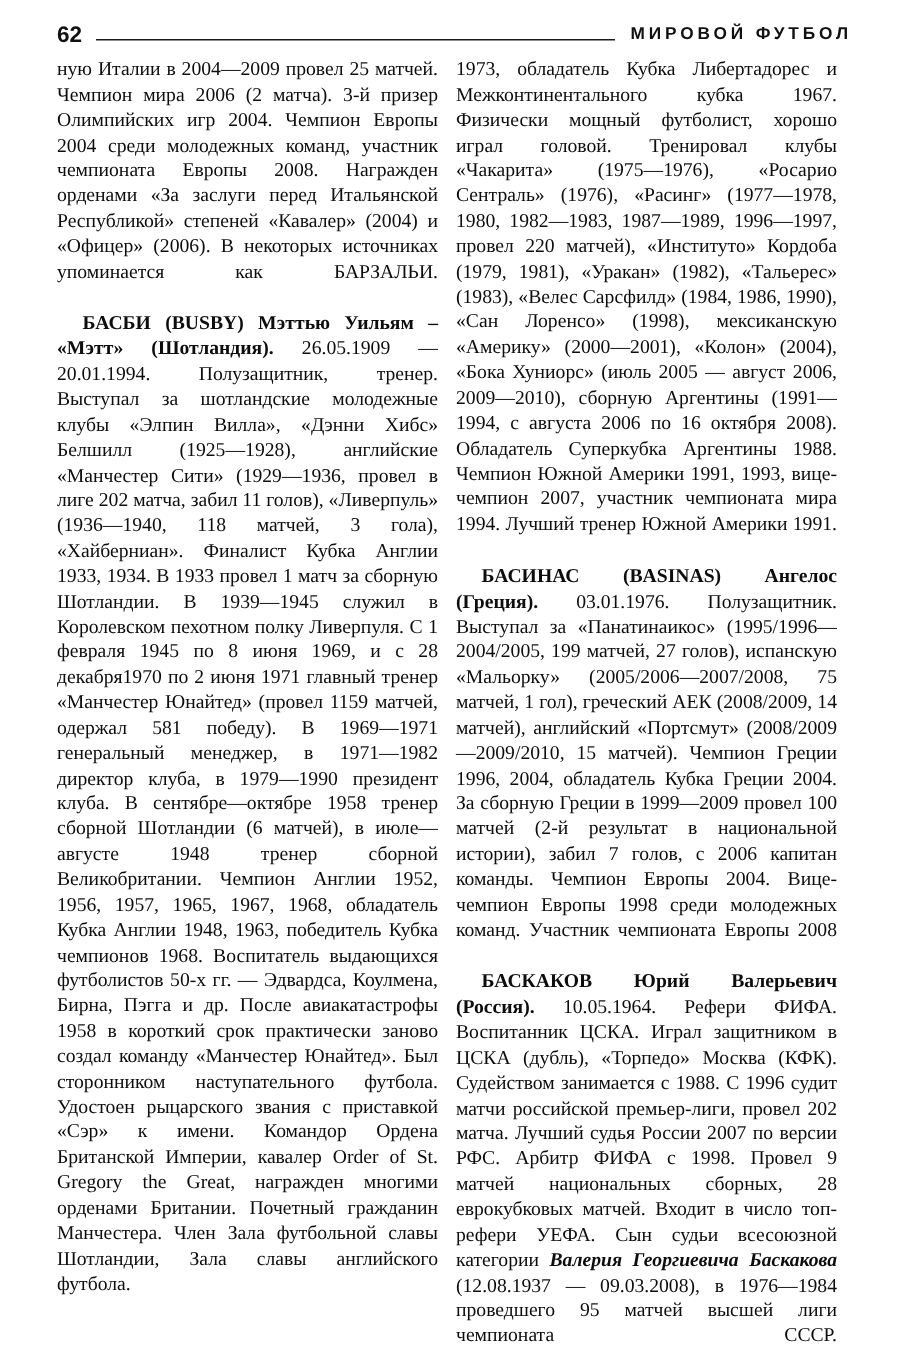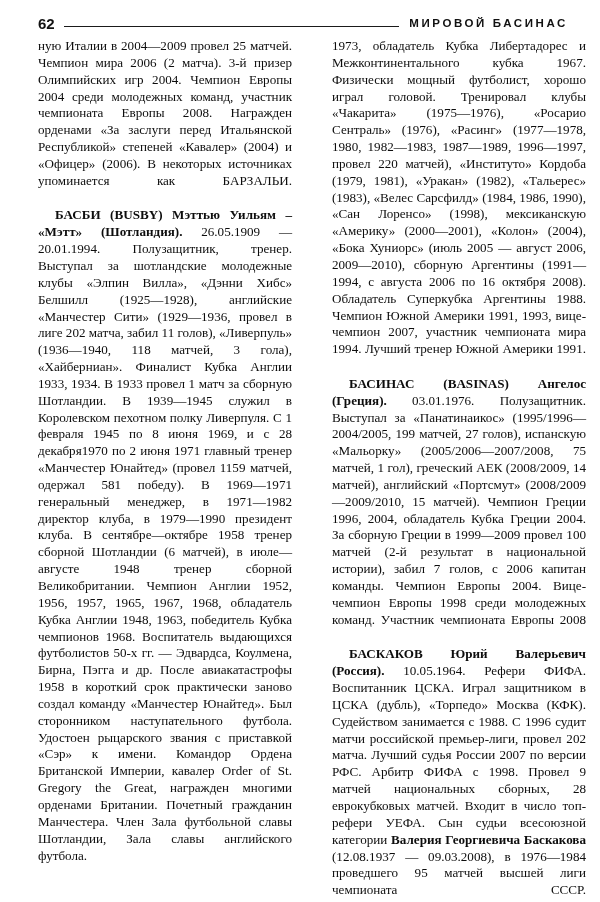--- a/index.html
+++ b/index.html
@@ -63,21 +63,21 @@
   }
 
   
   .columns {
     position: absolute;
     top: 38px;
     left: 38px;
     width: 530px;
     height: 858px;
     display: flex;
-    gap: 40px;
+    gap: 12px;
   }
   .col {
     width: 254px;
     flex: 0 0 254px;
   }
   .col p {
     margin: 0;
     font-size: 13.1px;
     line-height: 16.85px;
     text-align: justify;
@@ -90,37 +90,38 @@
   }
   p.entry-spaced {
     text-indent: 17px;
     margin-top: 1px;
   }
   .hw {
     font-weight: bold;
   }
   .bold {
     font-weight: bold;
+    font-style: italic;
   }
   
   .col p::after {
     content: "";
     display: inline-block;
     width: 100%;
   }
 </style>
 </head>
 <body>
 
 <div class="page">
 
   <div class="running-head">
     <div class="folio">62</div>
     <div class="head-rule"></div>
-    <div class="head-title">МИРОВОЙ БАСИНАС</div>
+    <div class="head-title">МИРОВОЙ ФУТБОЛ</div>
   </div>
 
   <div class="columns">
 
     <div class="col">
 
       <p class="cont"><span>ную Италии в 2004—2009 провел 25 матчей. Чемпион мира 2006 (2 матча). 3-й призер Олимпийских игр 2004. Чемпион Европы 2004 среди молодежных команд, участник чемпионата Европы 2008. Награжден орденами «За заслуги перед Итальянской Республикой» степеней «Кавалер» (2004) и «Офицер» (2006). В некоторых источниках упоминается как БАРЗАЛЬИ.</span></p>
 
       <p class="entry-spaced"><span class="hw">БАСБИ (BUSBY) Мэттью Уильям – «Мэтт» (Шотландия).</span><span> 26.05.1909 — 20.01.1994. Полузащитник, тренер. Выступал за шотландские молодежные клубы «Элпин Вилла», «Дэнни Хибс» Белшилл (1925—1928), английские «Манчестер Сити» (1929—1936, провел в лиге 202 матча, забил 11 голов), «Ливерпуль» (1936—1940, 118 матчей, 3 гола), «Хайберниан». Финалист Кубка Англии 1933, 1934. В 1933 провел 1 матч за сборную Шотландии. В 1939—1945 служил в Королевском пехотном полку Ливерпуля. С 1 февраля 1945 по 8 июня 1969, и с 28 декабря1970 по 2 июня 1971 главный тренер «Манчестер Юнайтед» (провел 1159 матчей, одержал 581 победу). В 1969—1971 генеральный менеджер, в 1971—1982 директор клуба, в 1979—1990 президент клуба. В сентябре—октябре 1958 тренер сборной Шотландии (6 матчей), в июле—августе 1948 тренер сборной Великобритании. Чемпион Англии 1952, 1956, 1957, 1965, 1967, 1968, обладатель Кубка Англии 1948, 1963, победитель Кубка чемпионов 1968. Воспитатель выдающихся футболистов 50-х гг. — Эдвардса, Коулмена, Бирна, Пэгга и др. После авиакатастрофы 1958 в короткий срок практически заново создал команду «Манчестер Юнайтед». Был сторонником наступательного футбола. Удостоен рыцарского звания с приставкой «Сэр» к имени. Командор Ордена Британской Империи, кавалер Order of St. Gregory the Great, награжден многими орденами Британии. Почетный гражданин Манчестера. Член Зала футбольной славы Шотландии, Зала славы английского футбола.</span></p>
 

